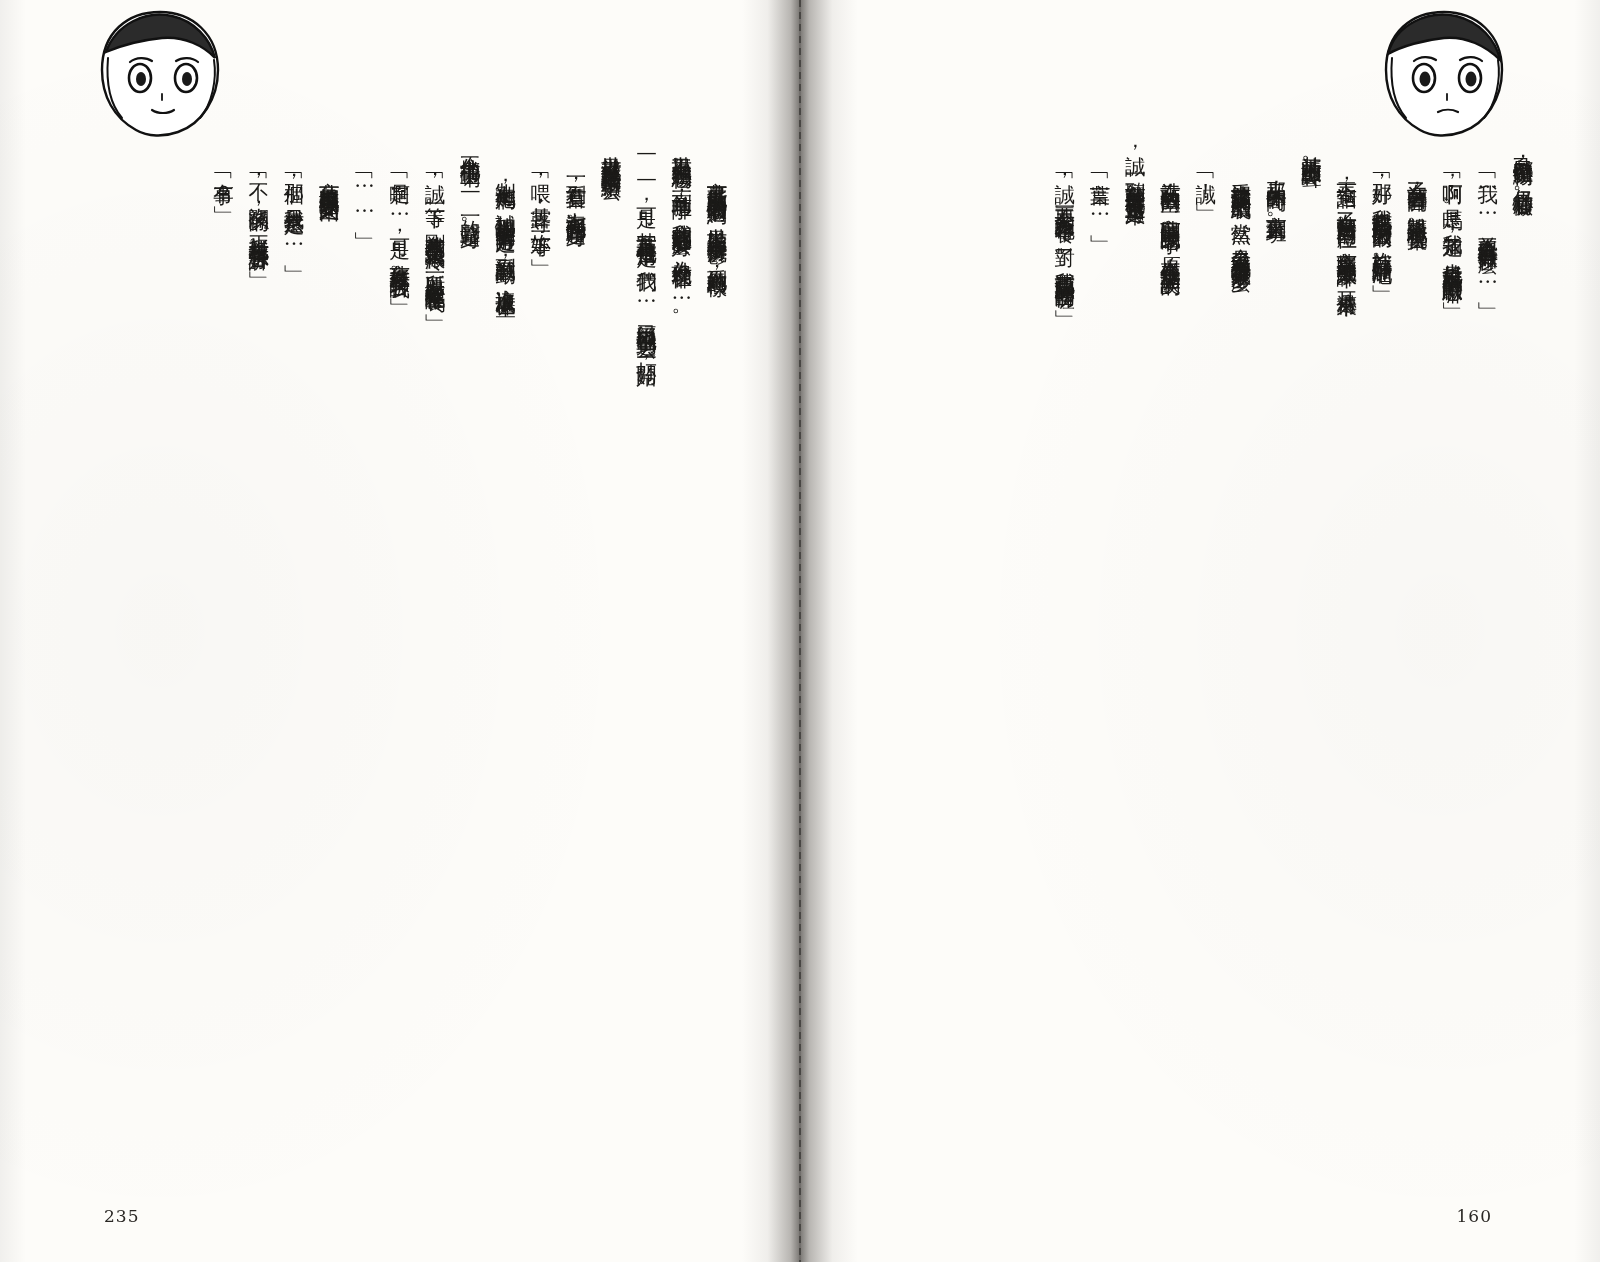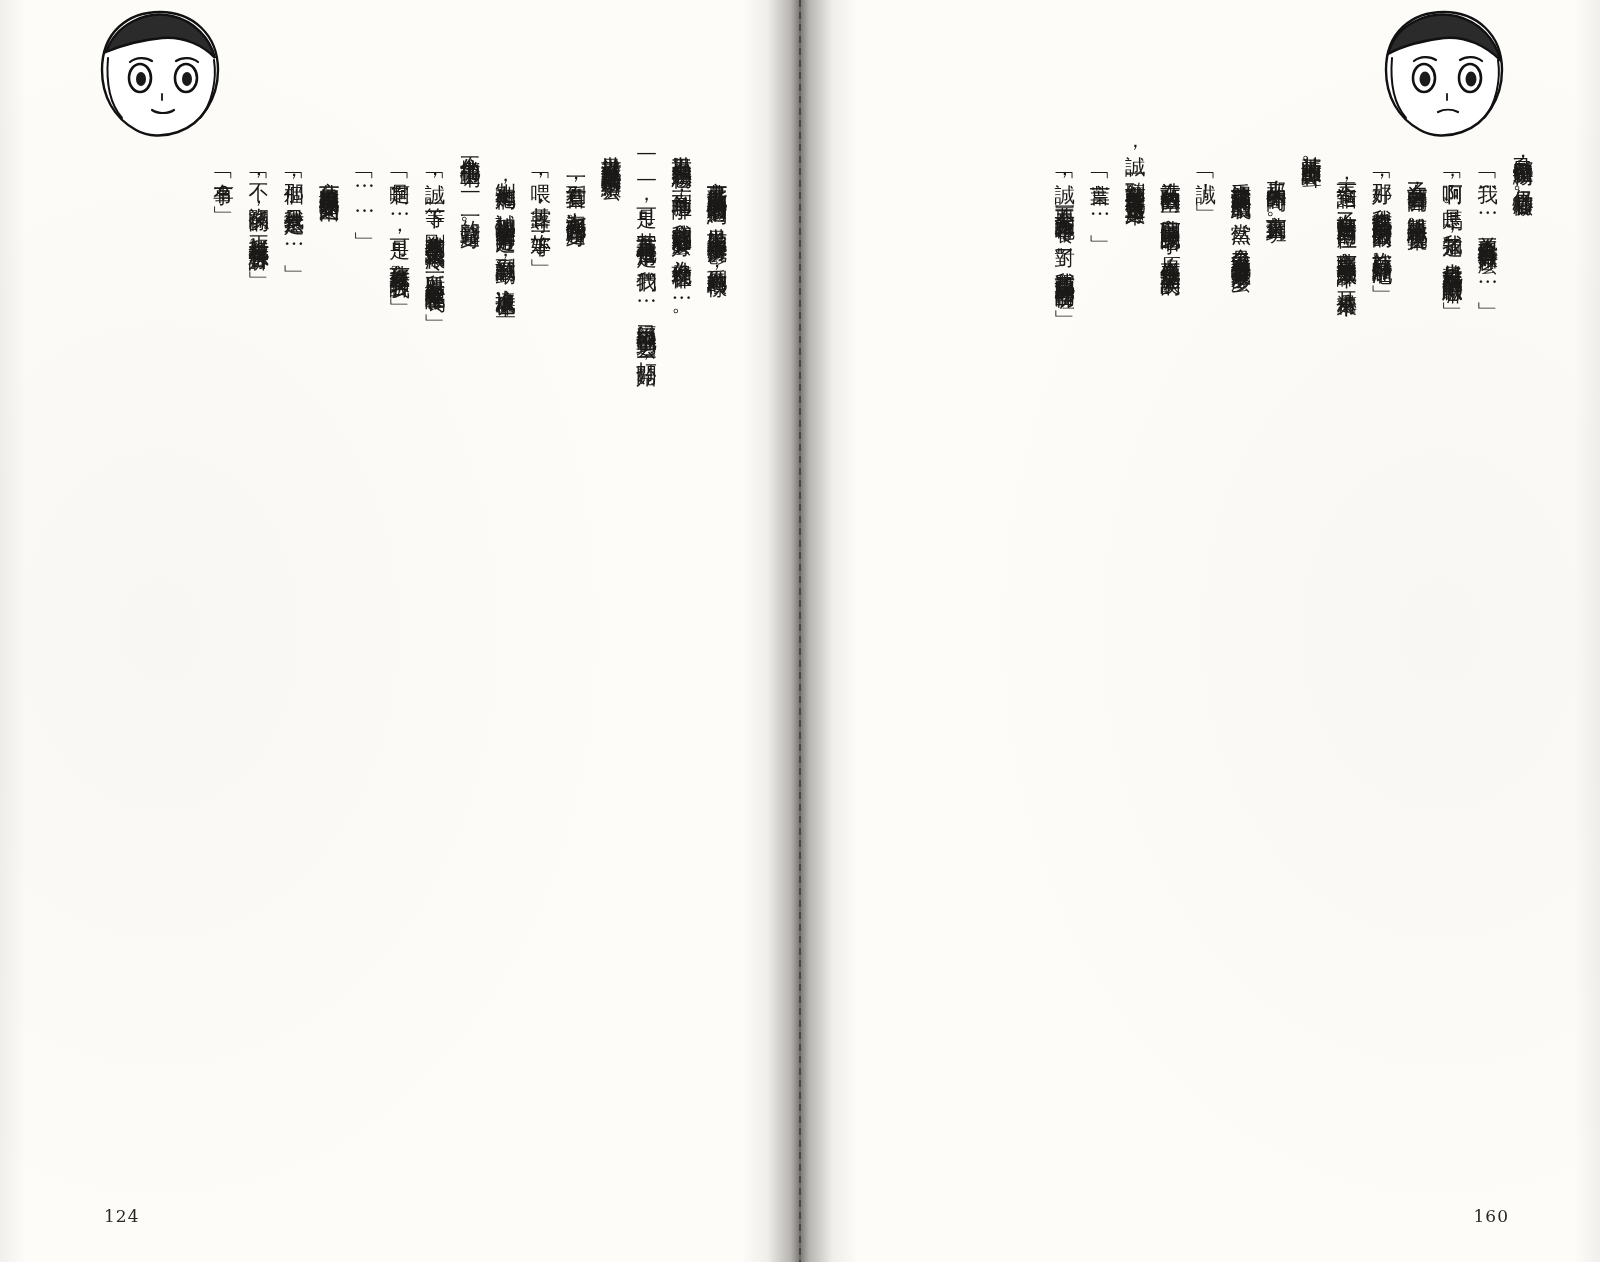--- a/index.html
+++ b/index.html
@@ -93,21 +93,21 @@
 
   .folio {
     position: absolute;
     bottom: 36px;
     font-family: "DejaVu Serif", serif;
     font-size: 17px;
     color: #2a2724;
     letter-spacing: 1px;
   }
   .page.left .folio  { left: 104px; }
-  .page.right .folio { right: 91px; }
+  .page.right .folio { right: 108px; }
 
   
   .portrait {
     position: absolute;
     width: 150px;
     height: 132px;
   }
   .page.left .portrait  { left: 86px;  top: 6px; }
   .page.right .portrait { right: 80px; top: 6px; }
 
@@ -160,21 +160,21 @@
       <p class="para">不住地從椅子上喇——的一聲站起身。</p>
       <p class="para indent">「誠，等一下。剛才我們不是說天氣很冷，所以要一起在教室裡吃午餐嗎？」</p>
       <p class="para indent">「是啊……可是，言葉好像有話要告訴我。」</p>
       <p class="para indent">「……」</p>
       <p class="para indent">言葉的視線在誠與世界之間來回。</p>
       <p class="para indent">「那個，我果然還是……」</p>
       <p class="para indent">「不，沒關係的，正好我也有事想告訴妳。」</p>
       <p class="para indent">「有事？」</p>
     </div>
 
-    <div class="folio">124</div>
+    <div class="folio">235</div>
   </div>
 
   <div class="page right">
 
     <svg class="portrait" viewBox="0 0 150 132">
       <g fill="none" stroke="#111" stroke-width="2.4" stroke-linecap="round">
         <path d="M16 64 C16 26 42 6 74 6 C106 6 132 28 132 64 C132 92 116 118 92 126 C78 131 62 131 50 124 C28 112 16 90 16 64 Z" fill="#fff"></path>
         <path d="M18 48 C26 18 58 4 86 10 C110 16 126 34 130 54 C116 40 96 30 74 32 C54 34 32 40 18 48 Z" fill="#2b2b2b" stroke="#111"></path>
         <path d="M22 52 C20 76 24 98 36 112" stroke="#111" stroke-width="2"></path>
         <path d="M128 54 C131 74 126 98 114 112" stroke="#111" stroke-width="2"></path>

